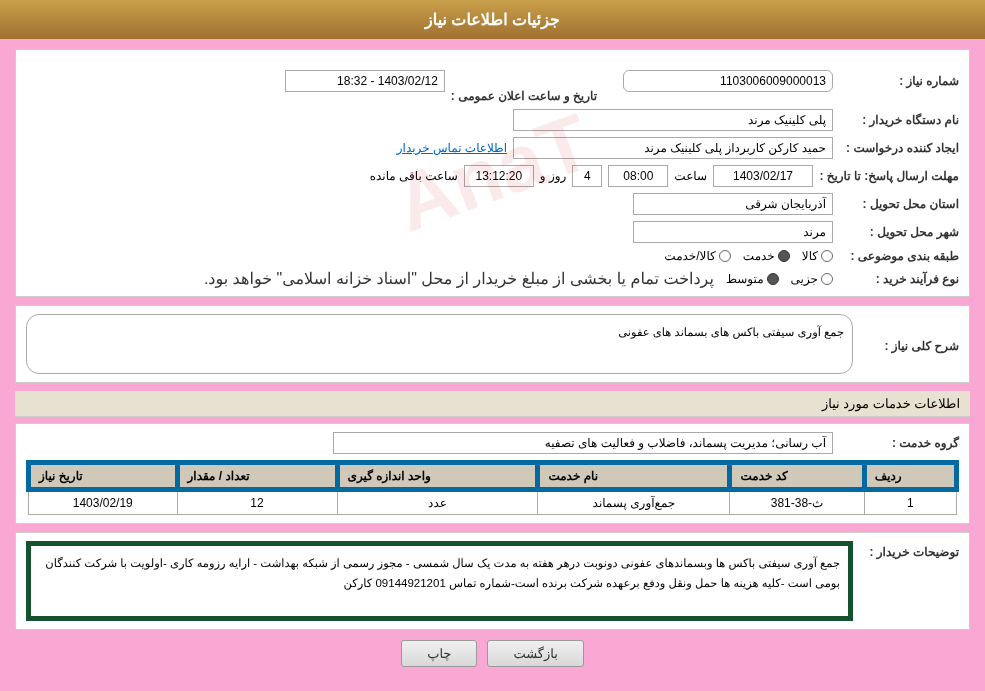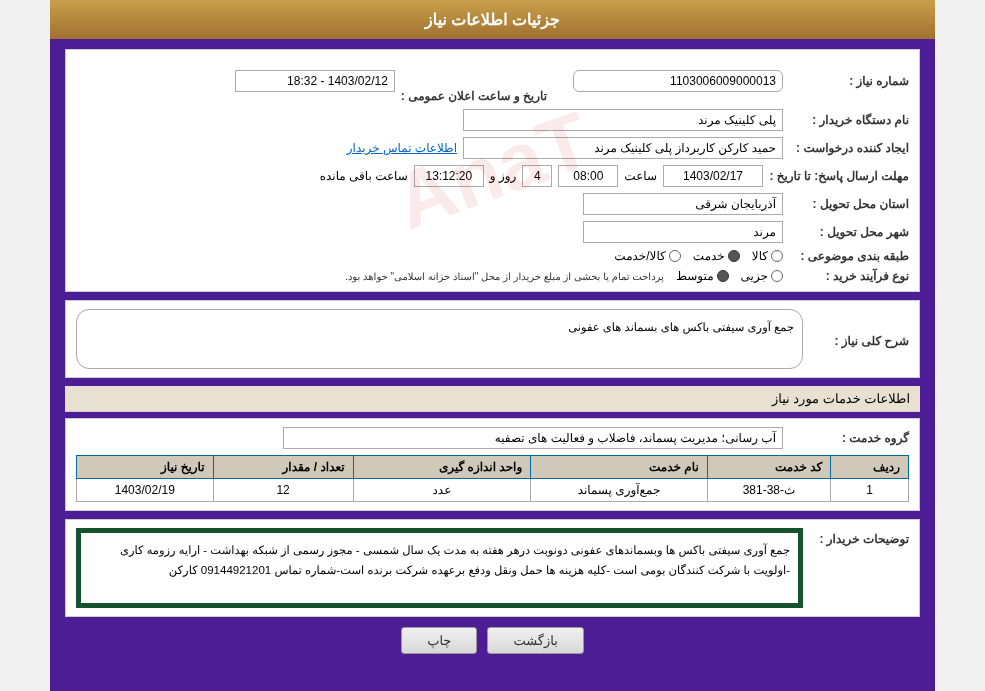--- a/index.html
+++ b/index.html
@@ -3,23 +3,23 @@
   <meta charset="utf-8">
   <style>
     * { box-sizing: border-box; margin: 0; padding: 0; }
     body {
       font-family: Tahoma, Arial, sans-serif;
       font-size: 12px;
       background: #f0f0f0;
       direction: rtl;
     }
     .page-wrapper {
-      width: 885px;
+      width: 985px;
       min-height: 691px;
-      background: #4c1d95;
+      background: #f9a8d4;
       margin: 0 auto;
     }
     .header-bar {
       background: linear-gradient(to bottom, #c8a04a, #a07030);
       color: #fff;
       text-align: center;
       padding: 10px 20px;
       font-size: 16px;
       font-weight: bold;
     }
@@ -113,23 +113,23 @@
     .table-container {
       margin-top: 4px;
     }
     table {
       width: 100%;
       border-collapse: collapse;
       font-size: 12px;
     }
     table th {
       background: #d0c8b8;
-      border: 1px solid #0369a1;
+      border: 5px solid #0369a1;
       padding: 4px 8px;
-      text-align: right;
+      text-align: left;
       font-weight: bold;
     }
     table td {
       border: 1px solid #aaa;
       padding: 4px 8px;
       text-align: center;
       background: #fff;
     }
     .description-box {
       border: 1px solid #aaa;
@@ -261,21 +261,21 @@
         <span class="label">نوع فرآیند خرید :</span>
         <div class="radio-group">
           <div class="radio-item">
             <span class="radio-circle"></span>
             <span>جزیی</span>
           </div>
           <div class="radio-item">
             <span class="radio-circle selected"></span>
             <span>متوسط</span>
           </div>
-          <span style="font-size:10px;color:#333;">پرداخت تمام یا بخشی از مبلغ خریدار از محل "اسناد خزانه اسلامی" خواهد بود.</span>
+          <span style="font-size:16px;color:#333;">پرداخت تمام یا بخشی از مبلغ خریدار از محل "اسناد خزانه اسلامی" خواهد بود.</span>
         </div>
       </div>
     </div>
 
     <div class="info-section">
       <div class="row">
         <span class="label" style="min-width:100px;vertical-align:top;margin-top:4px;">شرح کلی نیاز :</span>
         <div class="description-box" style="flex:1;border-radius:13px;">جمع آوری سیفتی باکس های بسماند های عفونی</div>
       </div>
     </div>

